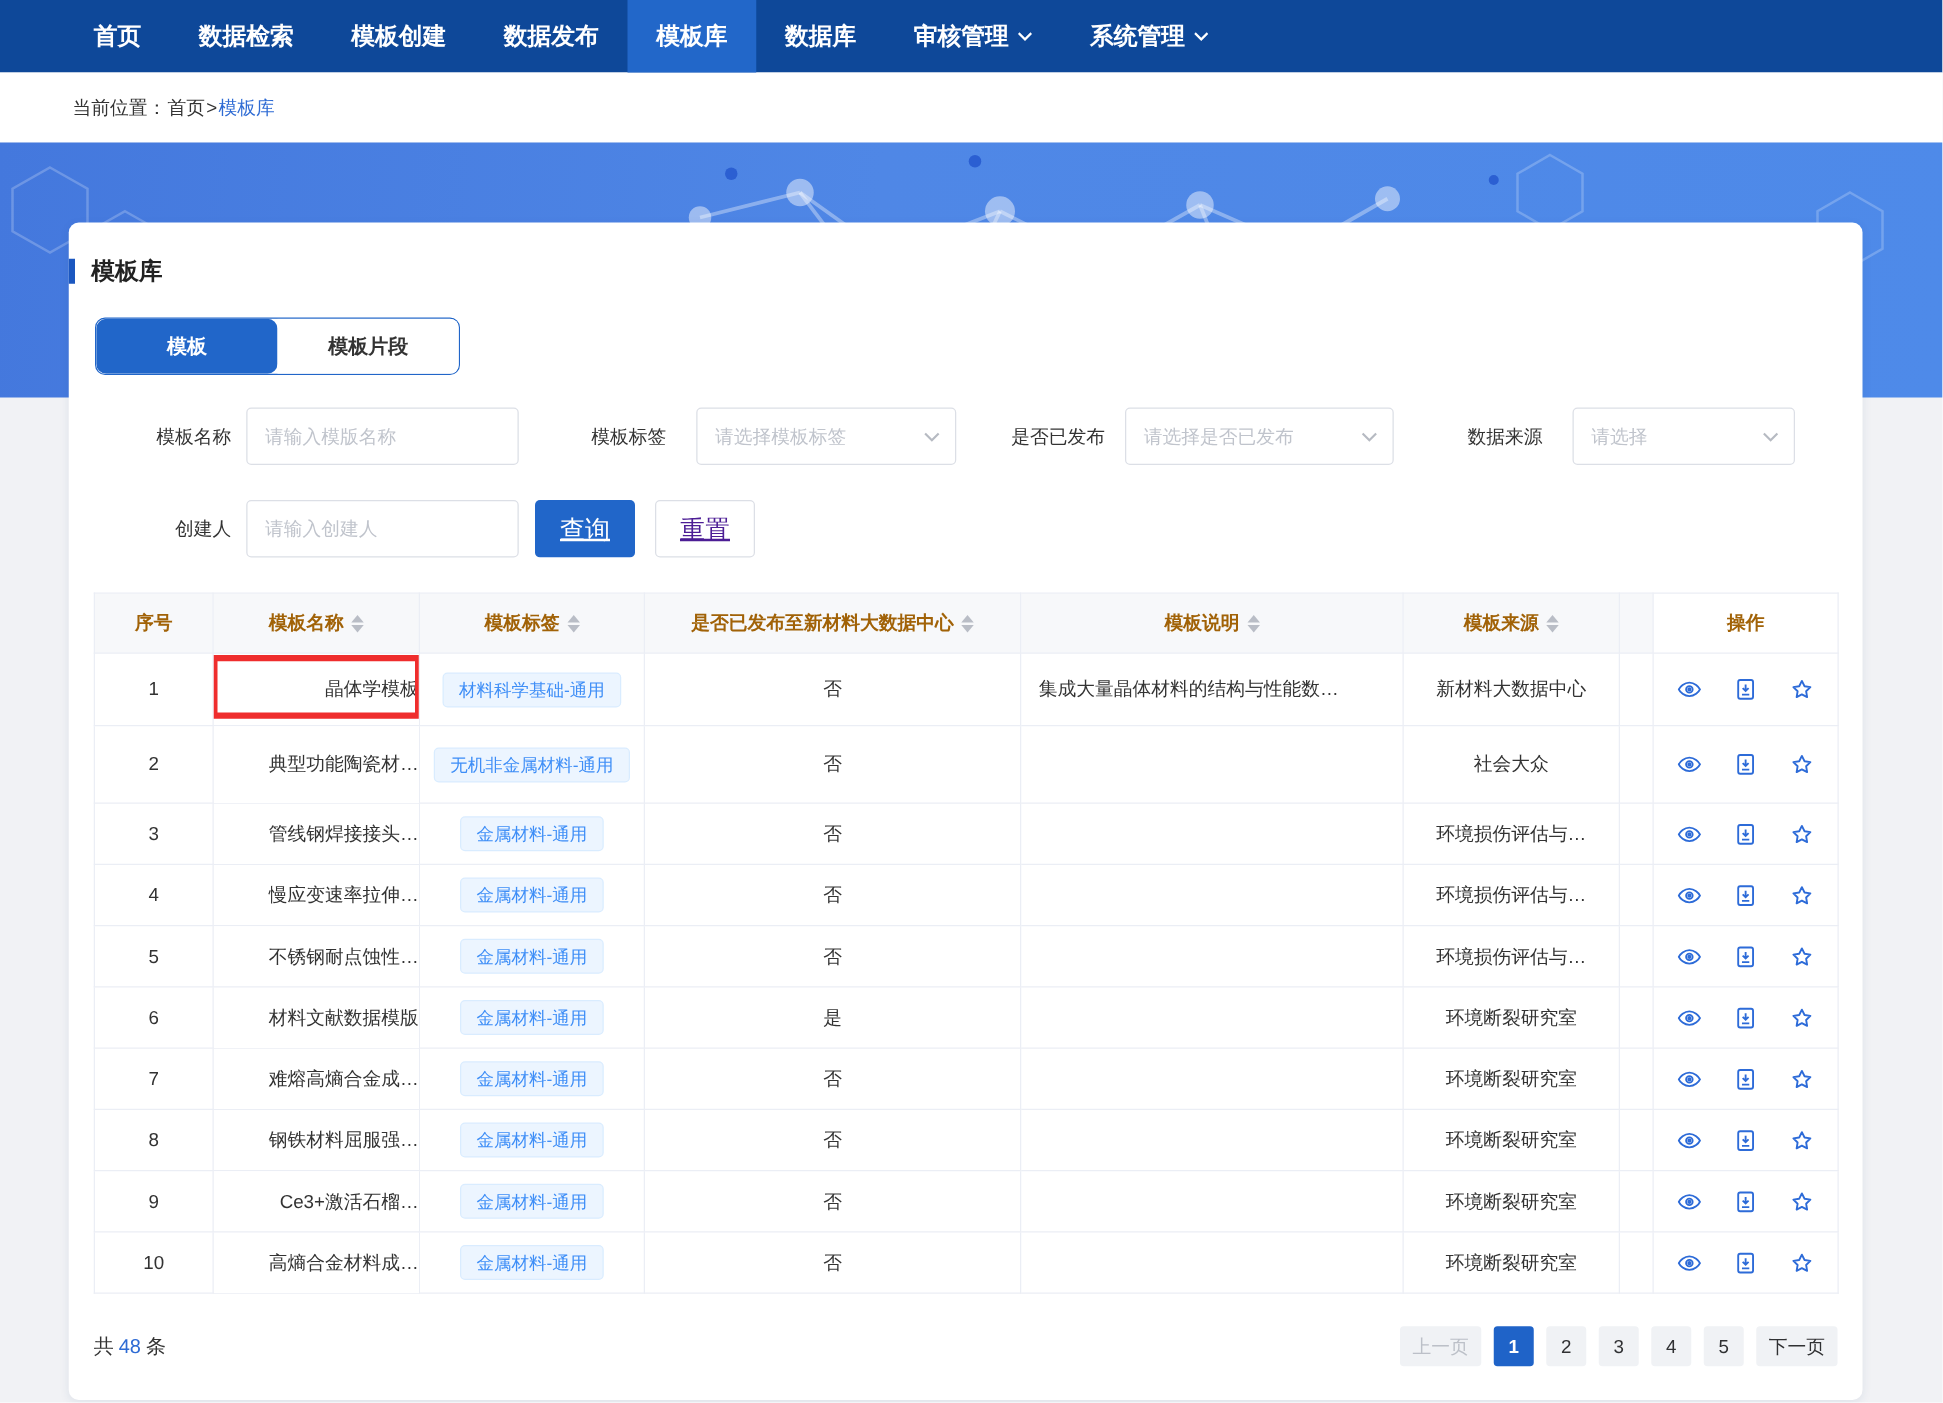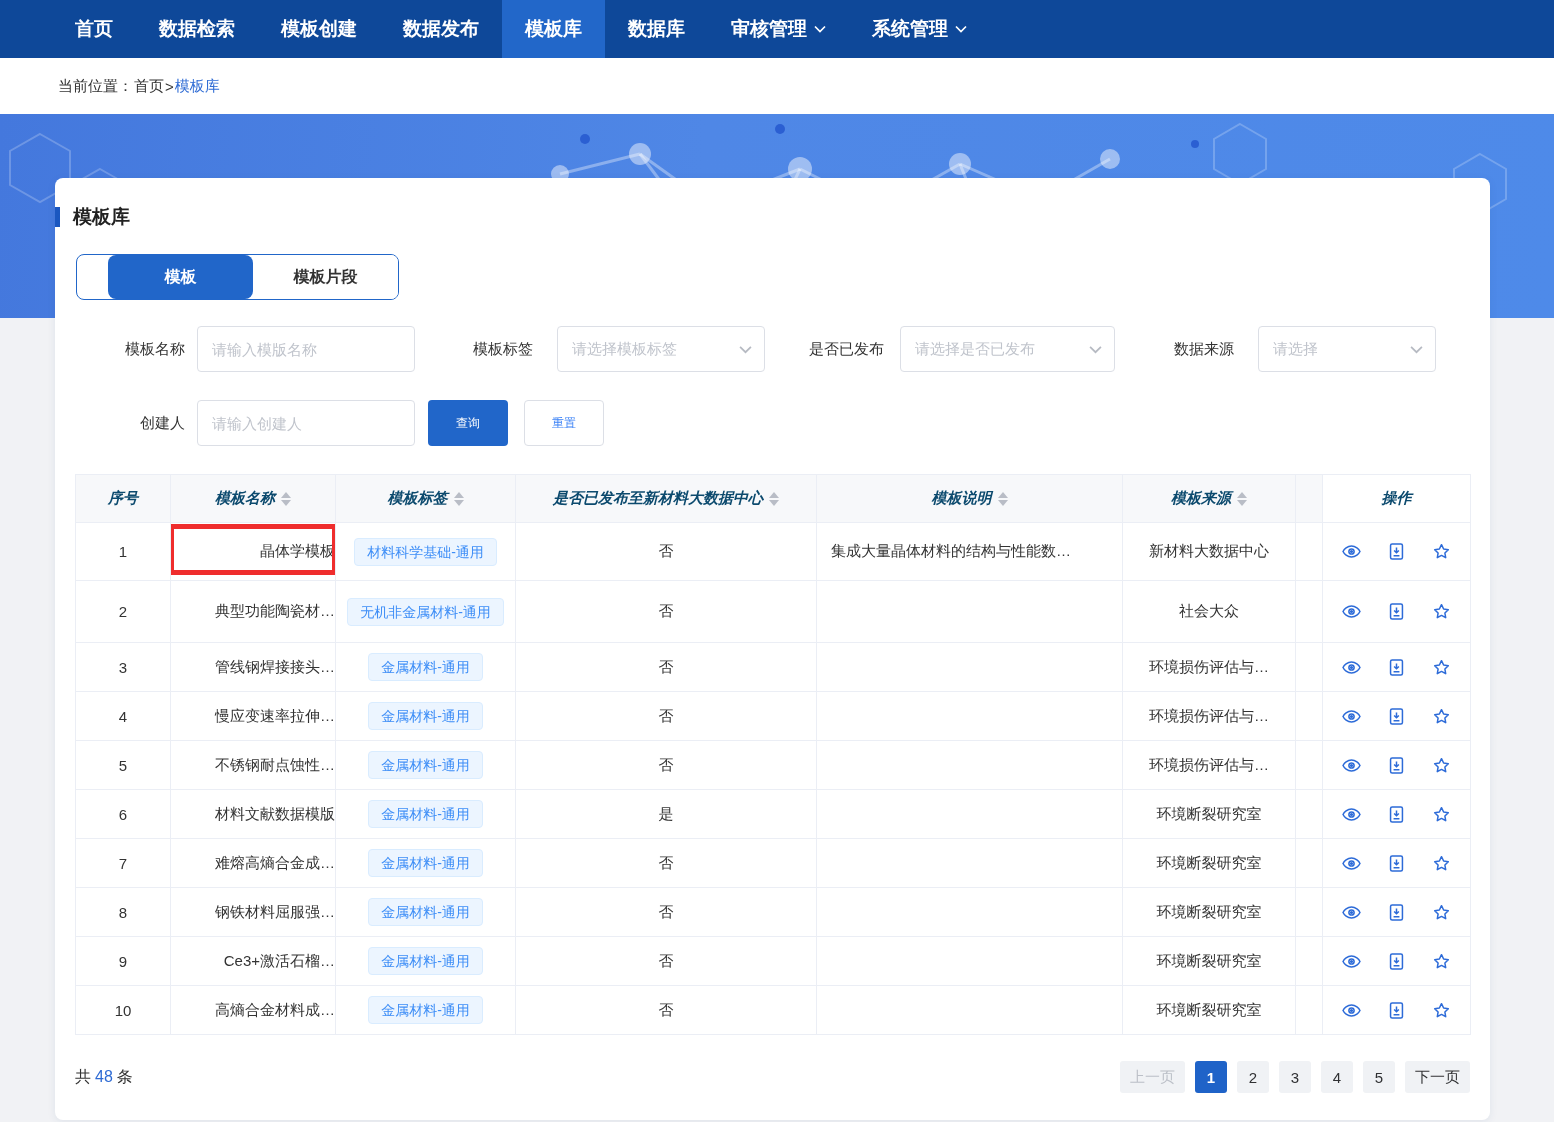--- a/index.html
+++ b/index.html
@@ -38,21 +38,21 @@
     position:relative; background:#fff; border-radius:8px;
     margin:-140px 64px 0 55px; min-height:942px;
     box-shadow:0 2px 8px rgba(30,60,120,.08);
   }
   .card-title { display:flex; align-items:center; padding-top:26px; }
   .title-bar { width:5px; height:20px; background:#1b57c0; margin-right:13px; }
   .title-text { font-size:19px; font-weight:bold; color:#222; }
   
   .tabs {
     display:inline-flex; margin:24px 0 0 21px; border:1px solid #2166c9;
-    border-radius:8px; overflow:hidden; background:#fff;padding-left:31px;
+    border-radius:8px; overflow:hidden; background:#fff;
   }
   .tab {
     width:145px; height:44px; display:flex; align-items:center; justify-content:center;
     font-size:16px; font-weight:bold; color:#333; cursor:pointer; background:#fff;
   }
   .tab.active { background:#2166c9; color:#fff; border-radius:8px; }
   
   .filters { margin-top:26px; }
   .filter-row { display:flex; align-items:center; margin-bottom:28px; }
   .f-label { text-align:right; margin-right:12px; color:#333; font-size:15px; flex-shrink:0; }
@@ -67,33 +67,32 @@
   }
   .f-input::placeholder { color:#c0c4cc; }
   .f-select {
     height:46px; border:1px solid #dcdfe6; border-radius:4px; background:#fff;
     display:flex; align-items:center; justify-content:space-between;
     padding:0 12px 0 14px; cursor:pointer;
   }
   .f-select .ph { color:#c0c4cc; font-size:15px;text-align:right; }
   .f-select svg { width:13px; height:9px; stroke:#b6bac2; }
   .btn {
-    height:46px; border-radius:4px; font-size:12px; cursor:pointer;
-    border:1px solid transparent; font-family:inherit;
+    height:46px; border-radius:4px; font-size:20px; cursor:pointer;
+    border:1px solid transparent; font-family:inherit;text-decoration:underline;
   }
   .btn-primary { width:80px; margin-left:13px; background:#2166c9; color:#fff; }
-  .btn-plain { width:80px; margin-left:16px; background:#fff; color:#3b82f6; border-color:#dcdfe6; }
+  .btn-plain { width:80px; margin-left:16px; background:#fff; color:#4c1d95; border-color:#dcdfe6; }
   
   .table-wrap { margin:0 20px; }
   table { border-collapse:collapse; table-layout:fixed; width:1395px; font-size:15px; }
   th, td { border:1px solid #ebeef5; text-align:center; overflow:hidden; white-space:nowrap; }
   thead th {
-    background:#f7f8fa; height:48px; font-weight:bold; color:#0c4a6e;
+    background:#f7f8fa; height:48px; font-weight:bold; color:#a16207;
     cursor:pointer;
-    font-style:italic;
   }
   thead th.c-act-h { background:#fff; cursor:default; }
   thead th.c-fill-h { background:#f7f8fa; }
   tbody td { height:49px; color:#333; background:#fff; }
   tbody tr:nth-child(1) td { height:58px; }
   tbody tr:nth-child(2) td { height:62px; }
   td.c-desc { text-align:left; padding-left:14px; text-overflow:ellipsis; }
   td.c-name { position:relative;text-align:right; }
   .caret { display:inline-flex; flex-direction:column; margin-left:6px; vertical-align:middle; gap:2px; }
   .caret i { width:0; height:0; border-left:5px solid transparent; border-right:5px solid transparent; display:block; }

